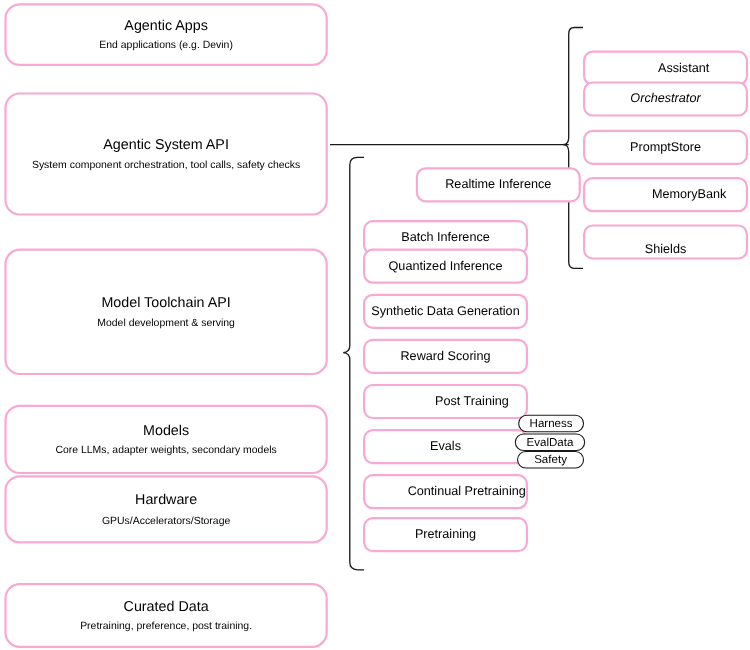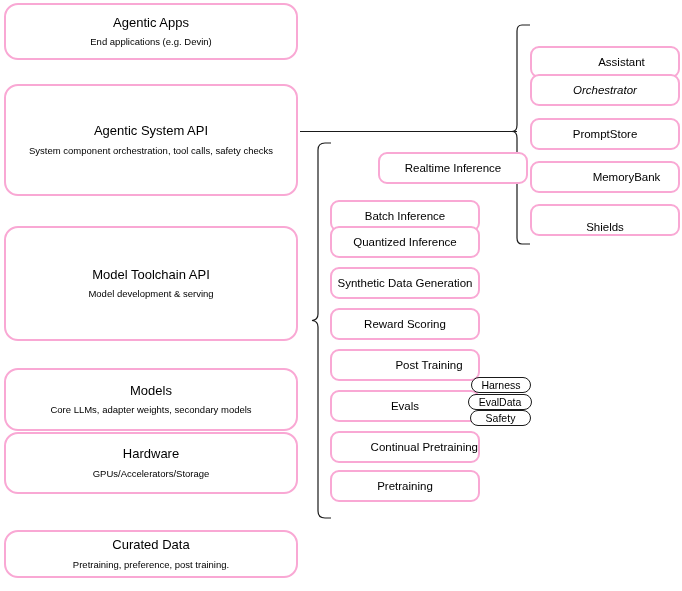--- a/index.html
+++ b/index.html
@@ -130,21 +130,21 @@
   <div class="box layer-box" style="top:368px; height:63px;">
     <div class="layer-title">Models</div>
     <div class="layer-sub">Core LLMs, adapter weights, secondary models</div>
   </div>
 
   <div class="box layer-box" style="top:432px; height:62px;">
     <div class="layer-title">Hardware</div>
     <div class="layer-sub">GPUs/Accelerators/Storage</div>
   </div>
 
-  <div class="box layer-box" style="top:530px; height:48px;">
+  <div class="box layer-box" style="top:530px; height:59px;">
     <div class="layer-title">Curated Data</div>
     <div class="layer-sub">Pretraining, preference, post training.</div>
   </div>
 
   <div class="box mid-box" style="top:152px;margin-left:48px;">
     <span>Realtime Inference</span>
   </div>
   <div class="box mid-box" style="top:200px;">
     <span>Batch Inference</span>
   </div>

